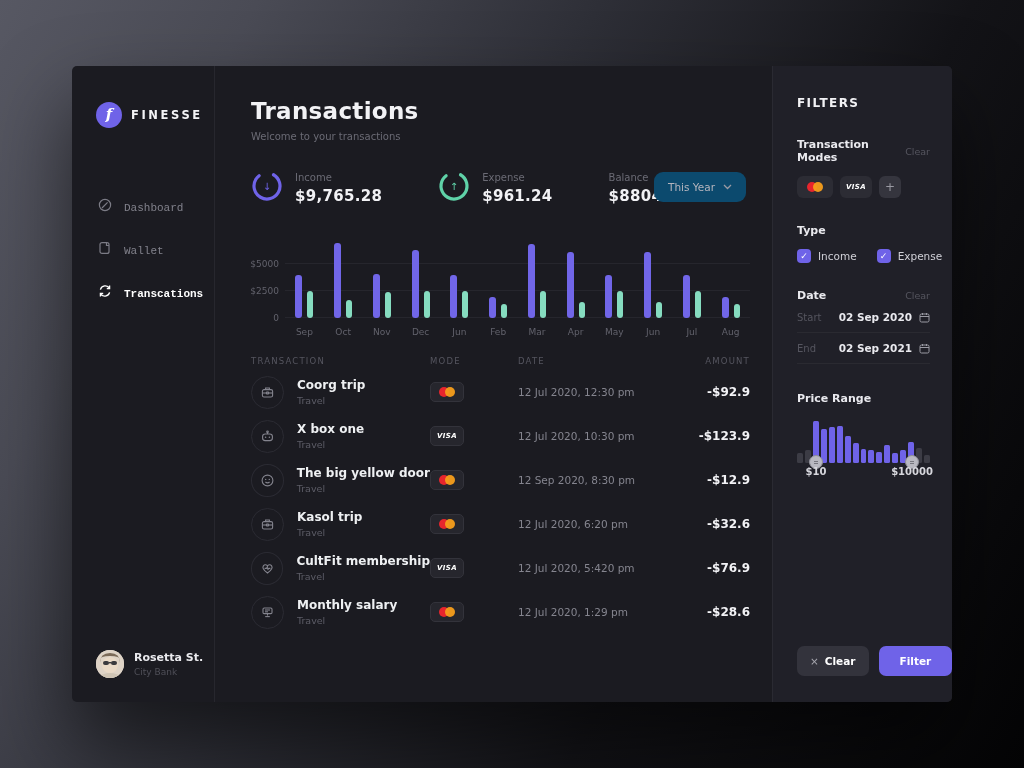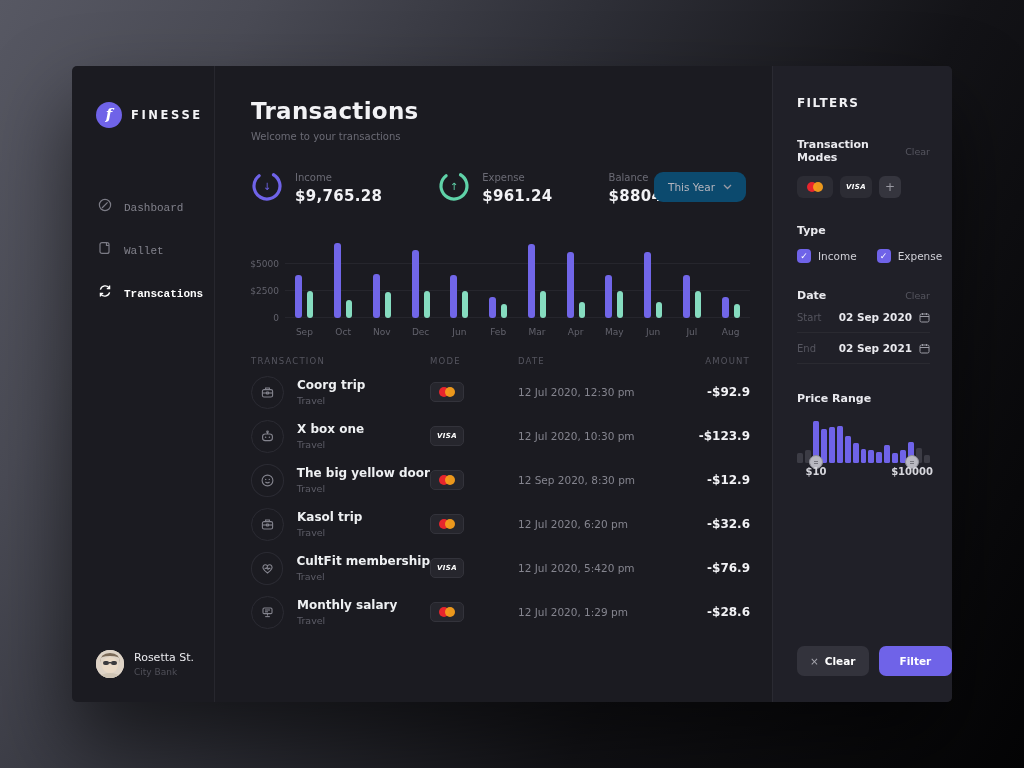--- a/index.html
+++ b/index.html
@@ -21,21 +21,21 @@
   .brand-mark span { font-family:"DejaVu Serif","Liberation Serif",serif; font-style:italic; font-weight:bold; font-size:15px; color:#fff; transform:translateY(-1px); }
   .brand-name { font-size:11.5px; font-weight:bold; letter-spacing:2.6px; color:#f4f4f6; }
   .nav { margin-top:62px; display:flex; flex-direction:column; gap:8px; }
   .nav-item { display:flex; align-items:center; gap:12px; padding:8px 0 8px 26px; cursor:pointer;font-family:Liberation Mono, monospace; }
   .nav-item .nav-label { font-size:11px; color:#82828c; }
   .nav-item.active .nav-label { color:#ffffff; font-weight:bold; }
   .nav-item svg { stroke:#7c7c86; }
   .nav-item.active svg { stroke:#ffffff; }
   .profile { position:absolute; left:24px; bottom:24px; display:flex; align-items:center; gap:10px; }
   .avatar { width:28px; height:28px; border-radius:50%; overflow:hidden; background:#e7ded4; flex:0 0 28px; }
-  .profile-name { font-size:11px; font-weight:normal; color:#eaeaee; }
+  .profile-name { font-size:11px; font-weight:bold; color:#eaeaee; }
   .profile-bank { font-size:9px; color:#4f4f58; margin-top:3px; }
   
   .main { flex:1; padding:0 22px 0 36px; position:relative; min-width:0; }
   .main-header { display:flex; justify-content:space-between; align-items:flex-start; padding-top:32px; }
   .page-title { font-size:23px; font-weight:bold; letter-spacing:.3px; }
   .page-subtitle { font-size:10px; color:#6b6b75; margin-top:7px; }
   .header-right { display:flex; align-items:center; gap:16px; margin-top:6px; }
   .searchbox { display:flex; align-items:center; gap:9px; cursor:text; }
   .searchbox span { font-size:11px; color:#72727c; }
   .bell-wrap { width:34px; height:34px; border-radius:50%; background:#23232a; display:flex; align-items:center; justify-content:center; position:relative; cursor:pointer; }

